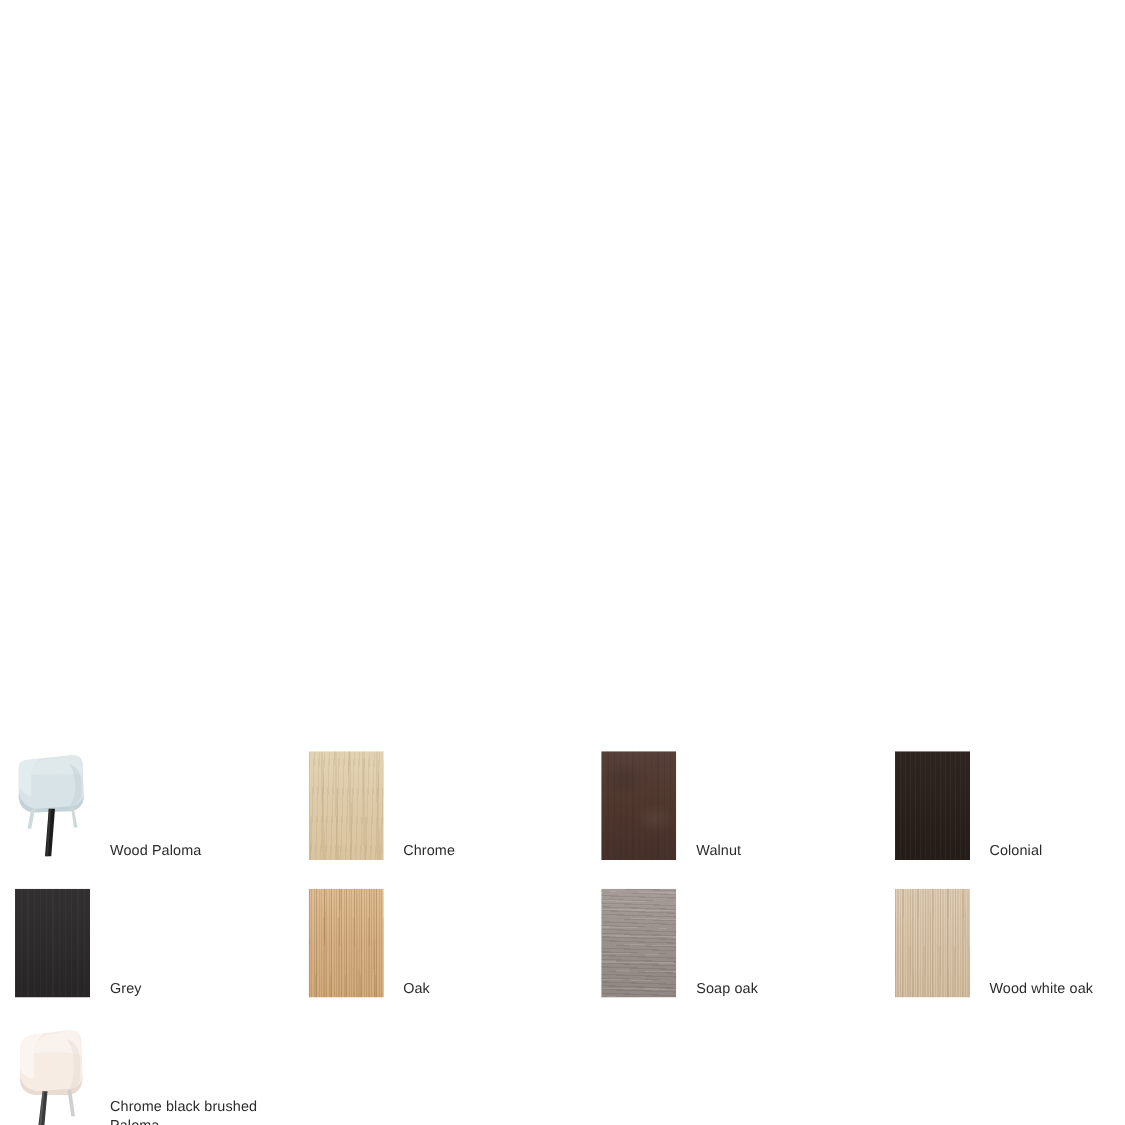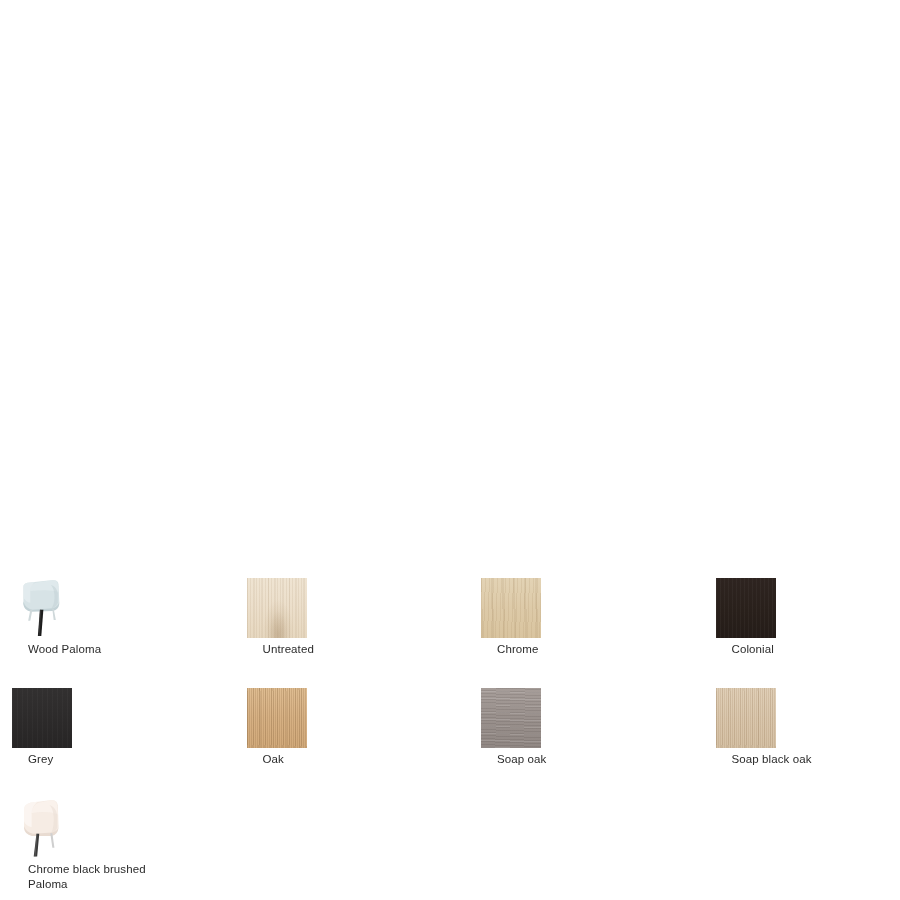--- a/index.html
+++ b/index.html
@@ -44,22 +44,22 @@
     width: 888px;
     display: grid;
     grid-template-columns: 234.5px 234.5px 234.5px 234.5px;
     grid-template-rows: 110px 110px 110px;
     column-gap: 0px;
     row-gap: 0px;
   }
 
   .swatch-cell {
     display: flex;
-    flex-direction: column;
-    align-items: flex-start;
+    flex-direction: row;
+    align-items: flex-end;
     justify-content: flex-start;
   }
 
   .swatch-chip {
     width: 60px;
     height: 87px;
     flex: 0 0 60px;
     position: relative;
     overflow: hidden;
     background: #ffffff;
@@ -232,32 +232,32 @@
   <path d="M47 45 L50 61 L47 61 L45 45 Z" fill="#cfd8da"></path>
   <path d="M27 46 L24 84 L29 84 L32 46 Z" fill="#1c1c1c"></path>
   <path d="M27 46 L25 84 L26.5 84 L29 46 Z" fill="#444" opacity="0.55"></path>
 </svg>
           </div>
         </div>
         <div class="swatch-label">Wood Paloma</div>
       </div>
       <div class="swatch-cell">
         <div class="swatch-chip">
-          <div class="tex tex-untreated"></div>
-        </div>
-        <div class="swatch-label">Untreated</div>
-      </div>
-      <div class="swatch-cell">
-        <div class="swatch-chip">
           <div class="tex tex-natural"></div>
         </div>
         <div class="swatch-label">Chrome</div>
       </div>
       <div class="swatch-cell">
         <div class="swatch-chip">
+          <div class="tex tex-walnut"></div>
+        </div>
+        <div class="swatch-label">Walnut</div>
+      </div>
+      <div class="swatch-cell">
+        <div class="swatch-chip">
           <div class="tex tex-colonial"></div>
         </div>
         <div class="swatch-label">Colonial</div>
       </div>
       <div class="swatch-cell">
         <div class="swatch-chip">
           <div class="tex tex-black"></div>
         </div>
         <div class="swatch-label">Grey</div>
       </div>
@@ -270,21 +270,21 @@
       <div class="swatch-cell">
         <div class="swatch-chip">
           <div class="tex tex-greyoak"></div>
         </div>
         <div class="swatch-label">Soap oak</div>
       </div>
       <div class="swatch-cell">
         <div class="swatch-chip">
           <div class="tex tex-soapwhite"></div>
         </div>
-        <div class="swatch-label">Soap black oak</div>
+        <div class="swatch-label">Wood white oak</div>
       </div>
       <div class="swatch-cell">
         <div class="swatch-chip">
           <div class="tex tex-photo">
 <svg class="chip-photo" viewBox="0 0 60 87" preserveAspectRatio="xMidYMid meet" xmlns="http://www.w3.org/2000/svg">
   <rect x="0" y="0" width="60" height="87" fill="#ffffff"></rect>
   <g>
     <path d="M4 36 L4 16 Q5 9 13 7 L44 3 Q52 3 53 11 L54 40 Q53 50 44 52 L15 53 Q5 51 4 42 Z" fill="#f6ece4"></path>
     <path d="M4 34 L4 16 Q5 9 13 7 L24 5 Q16 11 15 21 L15 42 Q7 41 4 34 Z" fill="#fdf8f4" opacity="0.8"></path>
     <path d="M15 20 Q17 10 25 7 L44 3 Q51 3 52 11 L53 24 Q38 18 15 22 Z" fill="#fdf8f4" opacity="0.5"></path>

